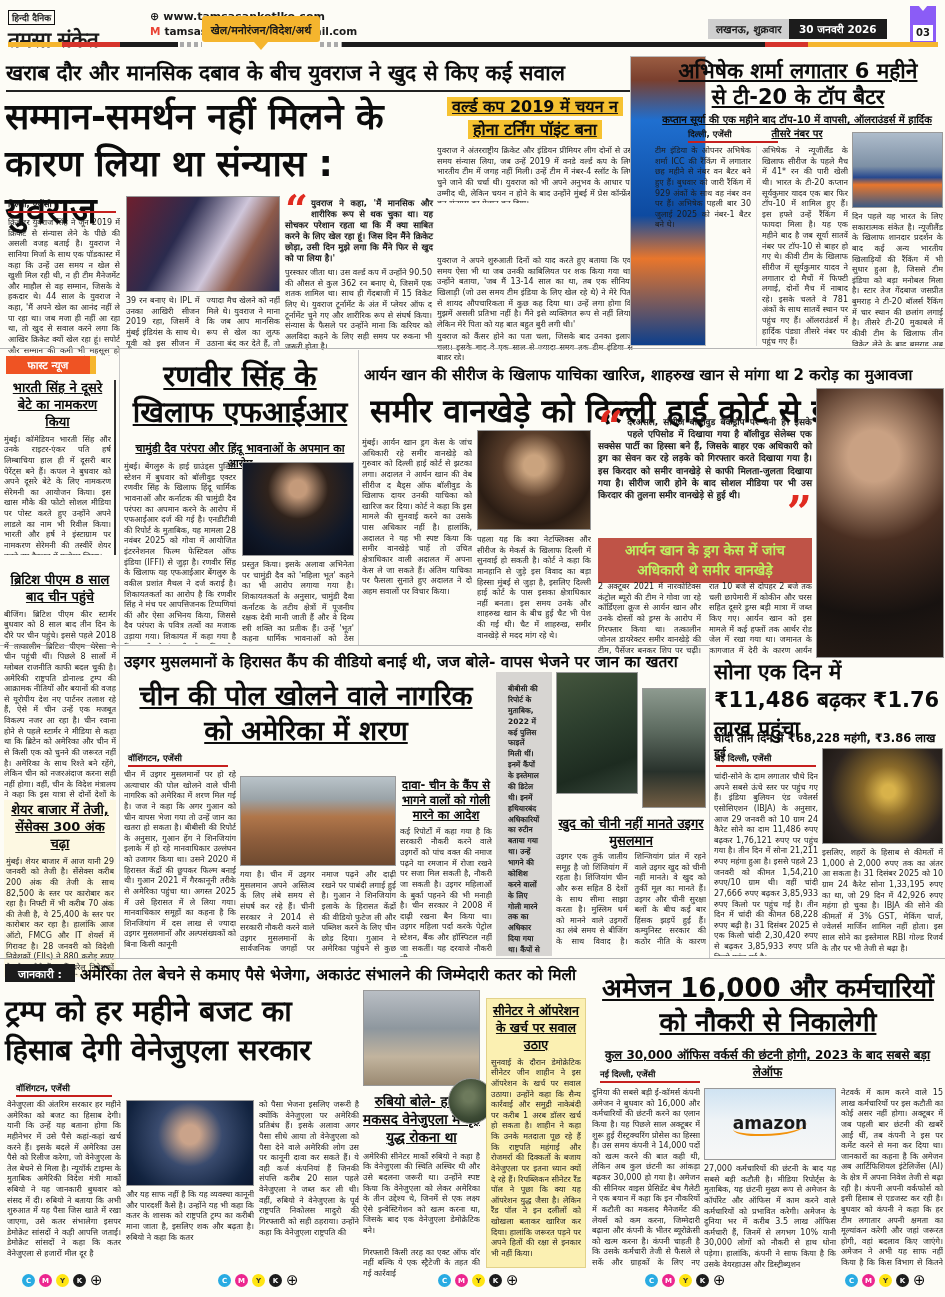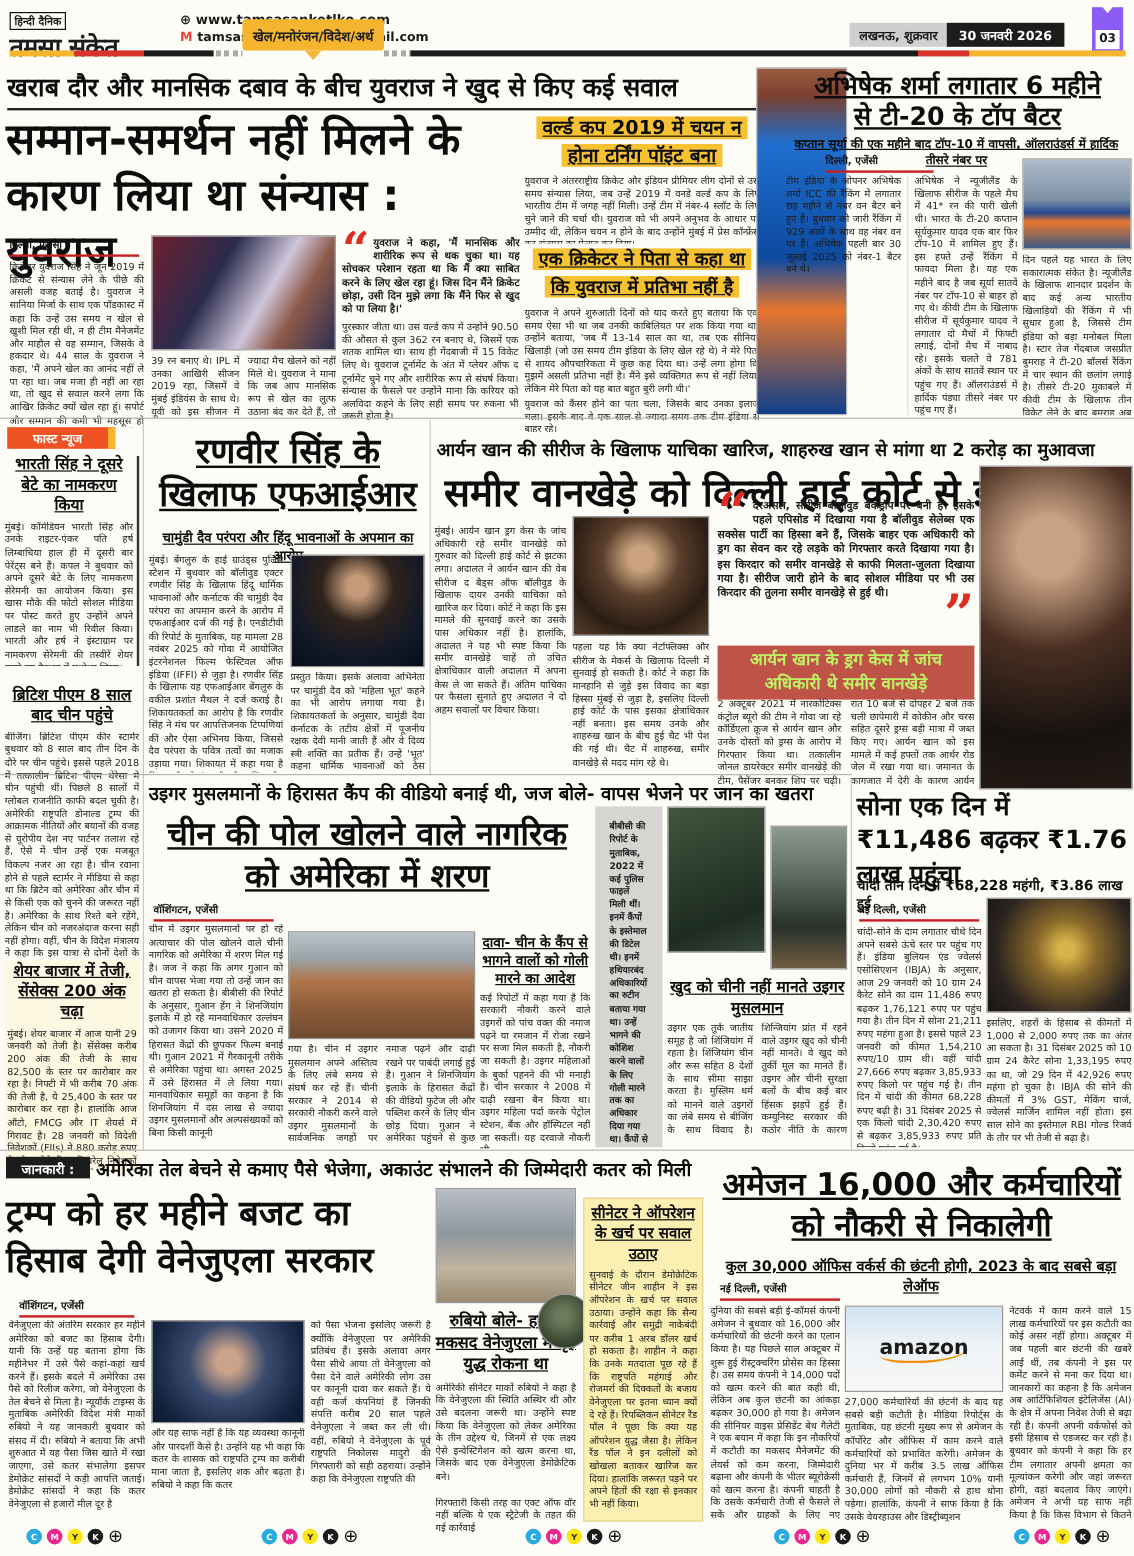--- a/index.html
+++ b/index.html
@@ -74,23 +74,20 @@
   <div class="abs" style="left:285px;top:198px;width:148px;height:64px;">
     <span class="qmark" style="font-size:40px;float:left;margin-right:3px;">“</span>
     <span style="font-size:8.5px;font-weight:bold;line-height:1.3;text-align:justify;display:block;">युवराज ने कहा, 'मैं मानसिक और शारीरिक रूप से थक चुका था। यह सोचकर परेशान रहता था कि मैं क्या साबित करने के लिए खेल रहा हूं। जिस दिन मैंने क्रिकेट छोड़ा, उसी दिन मुझे लगा कि मैंने फिर से खुद को पा लिया है।'</span>
   </div>
   <div class="abs bt" style="left:285px;top:268px;width:147px;height:86px;overflow:hidden;">पुरस्कार जीता था। उस वर्ल्ड कप में उन्होंने 90.50 की औसत से कुल 362 रन बनाए थे, जिसमें एक शतक शामिल था। साथ ही गेंदबाजी में 15 विकेट लिए थे। युवराज टूर्नामेंट के अंत में प्लेयर ऑफ द टूर्नामेंट चुने गए और शारीरिक रूप से संघर्ष किया। संन्यास के फैसले पर उन्होंने माना कि करियर को अलविदा कहने के लिए सही समय पर रुकना भी जरूरी होता है।</div>
 
   <div class="abs center" style="left:437px;top:95px;width:196px;">
     <span class="ymark hl" style="font-size:16px;line-height:1.45;">वर्ल्ड कप 2019 में चयन न होना टर्निंग पॉइंट बना</span>
   </div>
   <div class="abs bt" style="left:437px;top:146px;width:196px;height:57px;overflow:hidden;">युवराज ने अंतरराष्ट्रीय क्रिकेट और इंडियन प्रीमियर लीग दोनों से उस समय संन्यास लिया, जब उन्हें 2019 में वनडे वर्ल्ड कप के लिए भारतीय टीम में जगह नहीं मिली। उन्हें टीम में नंबर-4 स्लॉट के लिए चुने जाने की चर्चा थी। युवराज को भी अपने अनुभव के आधार पर उम्मीद थी, लेकिन चयन न होने के बाद उन्होंने मुंबई में प्रेस कॉन्फ्रेंस कर संन्यास का ऐलान कर दिया।</div>
-  <div class="abs center" style="left:437px;top:205px;width:196px;">
-    <span class="ymark hl" style="font-size:15px;line-height:1.5;">एक क्रिकेटर ने पिता से कहा था कि युवराज में प्रतिभा नहीं है</span>
-  </div>
   <div class="abs bt" style="left:437px;top:256px;width:196px;height:74px;overflow:hidden;">युवराज ने अपने शुरुआती दिनों को याद करते हुए बताया कि एक समय ऐसा भी था जब उनकी काबिलियत पर शक किया गया था। उन्होंने बताया, 'जब मैं 13-14 साल का था, तब एक सीनियर खिलाड़ी (जो उस समय टीम इंडिया के लिए खेल रहे थे) ने मेरे पिता से शायद औपचारिकता में कुछ कह दिया था। उन्हें लगा होगा कि मुझमें असली प्रतिभा नहीं है। मैंने इसे व्यक्तिगत रूप से नहीं लिया, लेकिन मेरे पिता को यह बात बहुत बुरी लगी थी।'</div>
   <div class="abs bt" style="left:437px;top:332px;width:196px;height:28px;overflow:hidden;">युवराज को कैंसर होने का पता चला, जिसके बाद उनका इलाज चला। इसके बाद वे एक साल से ज्यादा समय तक टीम इंडिया से बाहर रहे।</div>
   <div class="abs" style="left:630px;top:56px;width:76px;height:290px;background:linear-gradient(180deg,#9a5c41 0%,#7a3f2e 8%,#1f6fd0 22%,#0d4aa0 55%,#e8762c 70%,#0d3f8c 100%);border:1px solid #bbb;"></div>
 
   <div class="abs hl center" style="left:678px;top:58px;width:240px;font-size:21px;line-height:1.25;">अभिषेक शर्मा लगातार 6 महीने से टी-20 के टॉप बैटर</div>
   <div class="abs hl center" style="left:652px;top:112px;width:290px;font-size:10px;">कप्तान सूर्या की एक महीने बाद टॉप-10 में वापसी, ऑलराउंडर्स में हार्दिक तीसरे नंबर पर</div>
   <div class="abs byline" style="left:688px;top:128px;width:90px;">दिल्ली, एजेंसी</div>
   <div class="abs bt" style="left:655px;top:146px;width:96px;height:200px;overflow:hidden;">टीम इंडिया के ओपनर अभिषेक शर्मा ICC की रैंकिंग में लगातार छह महीने से नंबर वन बैटर बने हुए हैं। बुधवार को जारी रैंकिंग में 929 अंकों के साथ वह नंबर वन पर हैं। अभिषेक पहली बार 30 जुलाई 2025 को नंबर-1 बैटर बने थे।</div>
   <div class="abs bt" style="left:756px;top:146px;width:92px;height:200px;overflow:hidden;border-left:1px solid #ddd;padding-left:5px;">अभिषेक ने न्यूजीलैंड के खिलाफ सीरीज के पहले मैच में 41* रन की पारी खेली थी। भारत के टी-20 कप्तान सूर्यकुमार यादव एक बार फिर टॉप-10 में शामिल हुए हैं। इस हफ्ते उन्हें रैंकिंग में फायदा मिला है। यह एक महीने बाद है जब सूर्या सातवें नंबर पर टॉप-10 से बाहर हो गए थे। कीवी टीम के खिलाफ सीरीज में सूर्यकुमार यादव ने लगातार दो मैचों में फिफ्टी लगाई, दोनों मैच में नाबाद रहे। इसके चलते वे 781 अंकों के साथ सातवें स्थान पर पहुंच गए हैं। ऑलराउंडर्स में हार्दिक पंड्या तीसरे नंबर पर पहुंच गए हैं।</div>
   <div class="abs photo" style="left:852px;top:132px;width:91px;height:76px;background:linear-gradient(180deg,#aebccb 0%,#7d90a5 45%,#27498f 60%,#e8762c 70%,#3c5b85 100%);"></div>
@@ -103,21 +100,21 @@
   </div>
   <div class="abs" style="left:4px;top:380px;width:112px;border-right:2px solid #333;padding-right:3px;">
     <div class="hl center" style="font-size:13px;line-height:1.3;">भारती सिंह ने दूसरे बेटे का नामकरण किया</div>
     <div class="bt" style="margin-top:4px;height:120px;overflow:hidden;">मुंबई। कॉमेडियन भारती सिंह और उनके राइटर-एंकर पति हर्ष लिम्बाचिया हाल ही में दूसरी बार पेरेंट्स बने हैं। कपल ने बुधवार को अपने दूसरे बेटे के लिए नामकरण सेरेमनी का आयोजन किया। इस खास मौके की फोटो सोशल मीडिया पर पोस्ट करते हुए उन्होंने अपने लाडले का नाम भी रिवील किया। भारती और हर्ष ने इंस्टाग्राम पर नामकरण सेरेमनी की तस्वीरें शेयर करते हुए कैप्शन में पशोधर लिखा।</div>
   </div>
   <div class="abs" style="left:4px;top:572px;width:112px;">
     <div class="hl center" style="font-size:13px;line-height:1.3;">ब्रिटिश पीएम 8 साल बाद चीन पहुंचे</div>
     <div class="bt" style="margin-top:4px;height:248px;overflow:hidden;">बीजिंग। ब्रिटिश पीएम कीर स्टार्मर बुधवार को 8 साल बाद तीन दिन के दौरे पर चीन पहुंचे। इससे पहले 2018 में तत्कालीन ब्रिटिश पीएम थेरेसा मे चीन पहुंची थीं। पिछले 8 सालों में ग्लोबल राजनीति काफी बदल चुकी है। अमेरिकी राष्ट्रपति डोनाल्ड ट्रम्प की आक्रामक नीतियों और बयानों की वजह से यूरोपीय देश नए पार्टनर तलाश रहे हैं, ऐसे में चीन उन्हें एक मजबूत विकल्प नजर आ रहा है। चीन रवाना होने से पहले स्टार्मर ने मीडिया से कहा था कि ब्रिटेन को अमेरिका और चीन में से किसी एक को चुनने की जरूरत नहीं है। अमेरिका के साथ रिश्ते बने रहेंगे, लेकिन चीन को नजरअंदाज करना सही नहीं होगा। वहीं, चीन के विदेश मंत्रालय ने कहा कि इस यात्रा से दोनों देशों के बीच भरोसा बढ़ेगा और रिश्तों में स्थिरता आएगी। ब्रिटेन भले ही आज चीन को जरूरी देश बता रहा है।</div>
   </div>
   <div class="abs" style="left:4px;top:800px;width:112px;background:#fdf8e2;padding:2px;">
-    <div class="hl center" style="font-size:13px;line-height:1.3;">शेयर बाजार में तेजी, सेंसेक्स 200 अंक चढ़ा</div>
+    <div class="hl center" style="font-size:13px;line-height:1.3;">शेयर बाजार में तेजी, सेंसेक्स 300 अंक चढ़ा</div>
     <div class="bt" style="margin-top:4px;height:118px;overflow:hidden;">मुंबई। शेयर बाजार में आज यानी 29 जनवरी को तेजी है। सेंसेक्स करीब 200 अंक की तेजी के साथ 82,500 के स्तर पर कारोबार कर रहा है। निफ्टी में भी करीब 70 अंक की तेजी है, ये 25,400 के स्तर पर कारोबार कर रहा है। हालांकि आज ऑटो, FMCG और IT शेयर्स में गिरावट है। 28 जनवरी को विदेशी निवेशकों (FIIs) ने 880 करोड़ रुपए के शेयर बेचे हैं। वहीं घरेलू निवेशकों (DII) ने 3,067 करोड़ रुपए के शेयर्स खरीदे हैं।</div>
   </div>
   <div class="abs vline" style="left:119px;top:350px;height:608px;"></div>
 
   <div class="abs hl center" style="left:124px;top:358px;width:232px;font-size:29px;line-height:1.25;">रणवीर सिंह के खिलाफ एफआईआर</div>
   <div class="abs hl center" style="left:122px;top:440px;width:236px;font-size:11px;">चामुंडी दैव परंपरा और हिंदू भावनाओं के अपमान का आरोप</div>
   <div class="abs bt" style="left:124px;top:462px;width:112px;height:182px;overflow:hidden;">मुंबई। बेंगलुरु के हाई ग्राउंड्स पुलिस स्टेशन में बुधवार को बॉलीवुड एक्टर रणवीर सिंह के खिलाफ हिंदू धार्मिक भावनाओं और कर्नाटक की चामुंडी दैव परंपरा का अपमान करने के आरोप में एफआईआर दर्ज की गई है। एनडीटीवी की रिपोर्ट के मुताबिक, यह मामला 28 नवंबर 2025 को गोवा में आयोजित इंटरनेशनल फिल्म फेस्टिवल ऑफ इंडिया (IFFI) से जुड़ा है। रणवीर सिंह के खिलाफ यह एफआईआर बेंगलुरु के वकील प्रशांत मैथल ने दर्ज कराई है। शिकायतकर्ता का आरोप है कि रणवीर सिंह ने मंच पर आपत्तिजनक टिप्पणियां कीं और ऐसा अभिनय किया, जिससे दैव परंपरा के पवित्र तत्वों का मजाक उड़ाया गया। शिकायत में कहा गया है कि रणवीर ने पंजुरली और गुलिगा दैव से जुड़े भाव-</div>
   <div class="abs photo" style="left:242px;top:462px;width:112px;height:94px;background:radial-gradient(circle at 50% 28%,#c49a7a 10%,#30231c 35%,#101828 70%,#090d18 100%);"></div>
   <div class="abs bt" style="left:242px;top:560px;width:112px;height:84px;overflow:hidden;">प्रस्तुत किया। इसके अलावा अभिनेता पर चामुंडी दैव को 'महिला भूत' कहने का भी आरोप लगाया गया है। शिकायतकर्ता के अनुसार, चामुंडी दैवा कर्नाटक के तटीय क्षेत्रों में पूजनीय रक्षक देवी मानी जाती हैं और वे दिव्य स्त्री शक्ति का प्रतीक हैं। उन्हें 'भूत' कहना धार्मिक भावनाओं को ठेस पहुंचाने वाला बताया गया है। अब यह मामला बेंगलुरु की प्रथम अतिरिक्त मुख्य महानगर मजिस्ट्रेट (CMM) अदालत को भेज दिया गया है।</div>
   <div class="abs vline" style="left:358px;top:350px;height:295px;"></div>

